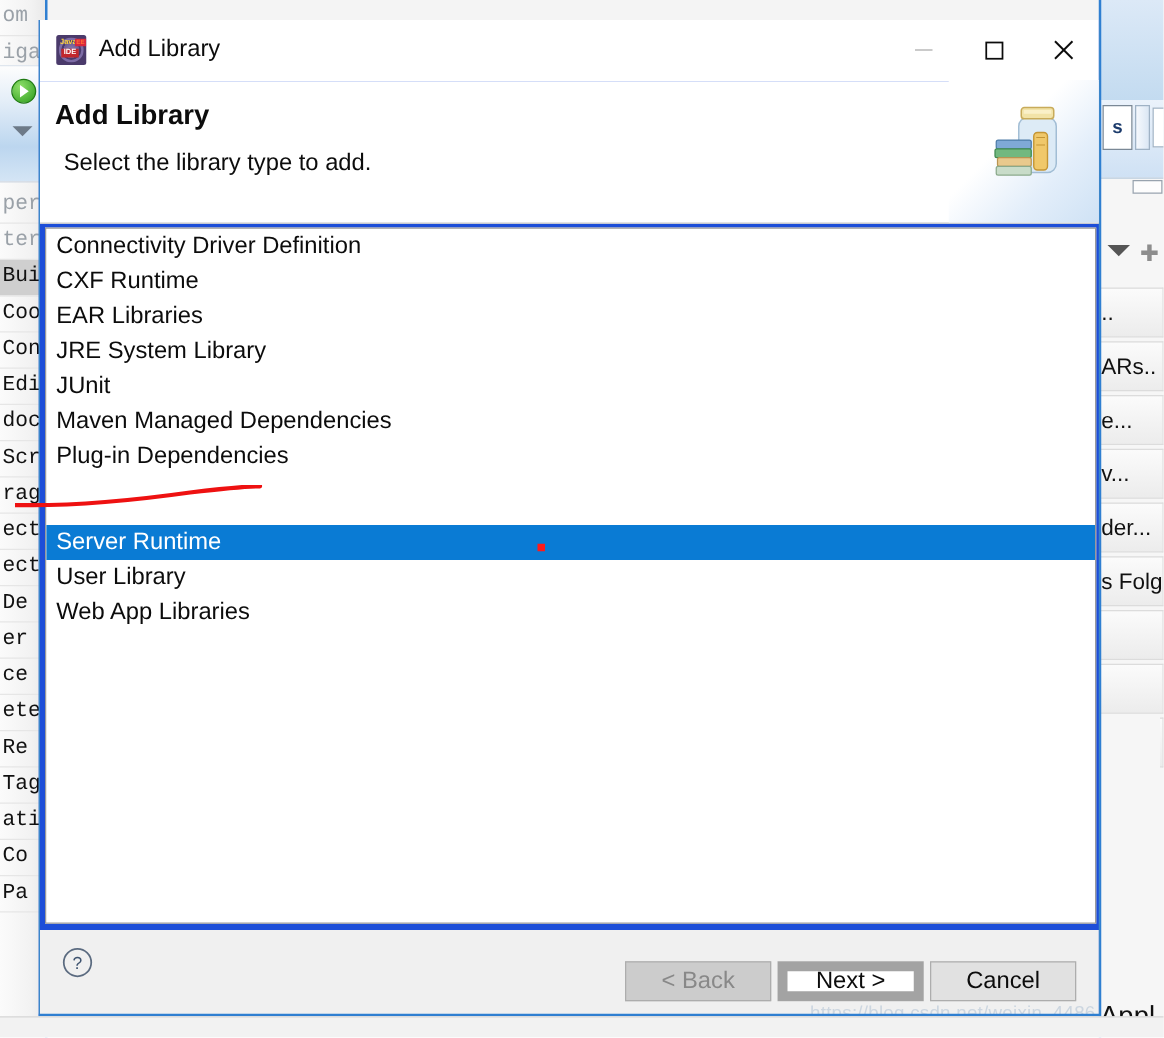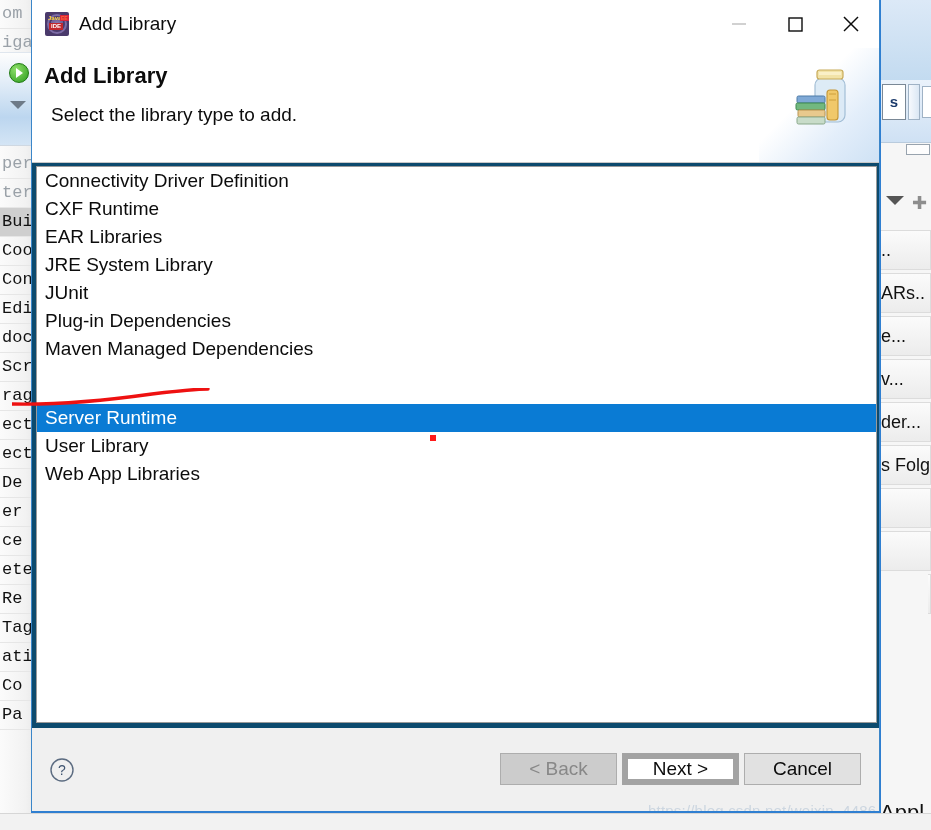--- a/index.html
+++ b/index.html
@@ -56,22 +56,22 @@
   .bg-rb.blank{color:transparent;}
   .bg-caret{position:absolute;left:6px;top:196px;width:0;height:0;
     border-left:9px solid transparent;border-right:9px solid transparent;border-top:9px solid #555;}
   .bg-plus{position:absolute;left:32px;top:192px;font-size:18px;color:#8d8d8d;}
 
   .bg-divider{position:absolute;left:36px;top:0;width:2px;height:830px;background:#2f7fd1;}
   .bg-divider-r{position:absolute;left:879px;top:0;width:2px;height:830px;background:#2f7fd1;}
 
   
   .dialog{
-    position:absolute;left:31px;top:0;width:849px;height:812px;
-    background:#0c4a6e;border:1px solid #3b86c9;border-top:none;
+    position:absolute;left:31px;top:16px;width:849px;height:812px;
+    background:#1d4ed8;border:1px solid #3b86c9;border-top:none;
     box-sizing:border-box;
   }
   .titlebar{
     position:relative;height:48px;background:#ffffff;display:flex;align-items:center;
     border-bottom:1px solid transparent;
   }
   .app-icon{
     width:24px;height:24px;margin-left:13px;border-radius:2px;position:relative;
     background:#4a3a6b;overflow:hidden;flex:none;
   }
@@ -113,21 +113,21 @@
 
   .footer{position:absolute;left:0;top:728px;width:847px;height:83px;background:#f0f0f0;}
   .help-btn{position:absolute;left:49px;top:757px;width:26px;height:26px;}
   .btnrow{position:absolute;right:18px;top:753px;display:flex;gap:5px;}
   .dlg-btn{
     width:117px;height:32px;font-size:19px;font-family:Liberation Sans, sans-serif;
     border:1px solid #adadad;background:#cccccc;color:#888888;
     display:flex;align-items:center;justify-content:center;box-sizing:border-box;
   }
   .dlg-btn.enabled{background:#e1e1e1;border:1px solid #adadad;color:#0c0c0c;}
-  .dlg-btn.default{background:#ffffff;border:6px solid #a3a3a3;color:#0c0c0c;}
+  .dlg-btn.default{background:#ffffff;border:8px solid #a3a3a3;color:#0c0c0c;}
 
   
   .annot-line{position:absolute;left:12px;top:388px;width:200px;height:24px;pointer-events:none;}
   .annot-dot{position:absolute;left:430px;top:435px;width:6px;height:6px;background:#ff1a1a;}
   .watermark{
     position:absolute;left:648px;top:802px;font-size:15px;color:#ccd6e0;white-space:nowrap;
     letter-spacing:0.2px;
   }
   .bottom-edge{position:absolute;left:31px;top:811px;width:849px;height:2px;background:#2f7fd1;}
   .bottom-strip{position:absolute;left:0;top:813px;width:931px;height:17px;background:#f2f2f2;
@@ -252,22 +252,22 @@
         </svg>
       </div>
     </div>
 
     <div class="listbox">
       <div class="list-item">Connectivity Driver Definition</div>
       <div class="list-item">CXF Runtime</div>
       <div class="list-item">EAR Libraries</div>
       <div class="list-item">JRE System Library</div>
       <div class="list-item">JUnit</div>
+      <div class="list-item">Maven Managed Dependencies</div>
       <div class="list-item">Plug-in Dependencies</div>
-      <div class="list-item">Maven Managed Dependencies</div>
       <div class="list-item selected">Server Runtime</div>
       <div class="list-item">User Library</div>
       <div class="list-item">Web App Libraries</div>
     </div>
 
     <div class="footer"></div>
 
     <div class="btnrow">
       <div class="dlg-btn">&lt; Back</div>
       <div class="dlg-btn default">Next &gt;</div>

